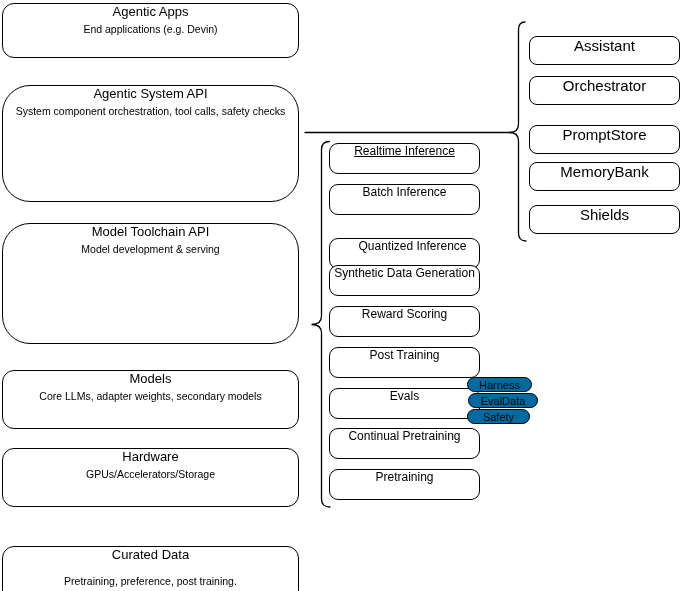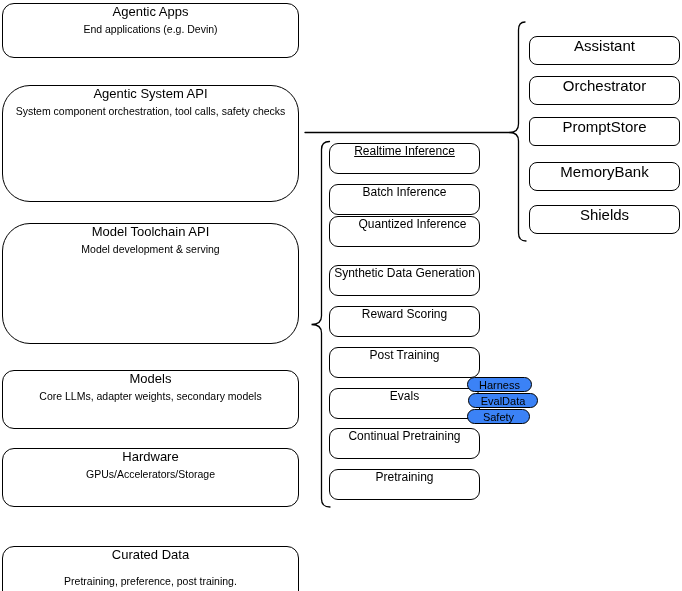--- a/index.html
+++ b/index.html
@@ -56,21 +56,21 @@
     height: 29px;
     border-radius: 8px;
     font-size: 15px;
     white-space: nowrap;
   }
   .pill {
     position: absolute;
     box-sizing: border-box;
     border: 1.5px solid #000000;
     border-radius: 8px;
-    background: #3b82f6;
+    background: #0369a1;
     font-size: 11px;
     line-height: 12px;
     display: flex;
     align-items: center;
     justify-content: center;
     white-space: nowrap;
     z-index: 5;
   }
   .connector-layer {
     position: absolute;
@@ -128,21 +128,21 @@
     <path d="M525 22 Q518.5 22 518.5 30 L518.5 124 Q518.5 132.5 509.5 132.5 Q518.5 132.5 518.5 141 L518.5 233 Q518.5 241 526 241"></path>
     <path d="M329.5 141.5 Q321.5 141.5 321.5 149.5 L321.5 316 Q321.5 324.5 311.5 324.5 Q321.5 324.5 321.5 333 L321.5 499 Q321.5 507 330 507"></path>
   </svg>
 
   <div class="box mid-box" style="top:143px;text-decoration:underline;">
     <span>Realtime Inference</span>
   </div>
   <div class="box mid-box" style="top:184px;">
     <span>Batch Inference</span>
   </div>
-  <div class="box mid-box" style="top:216px;padding-left:16px;">
+  <div class="box mid-box" style="top:238px;padding-left:16px;">
     <span>Quantized Inference</span>
   </div>
   <div class="box mid-box" style="top:265px;">
     <span>Synthetic Data Generation</span>
   </div>
   <div class="box mid-box" style="top:347px;">
     <span>Post Training</span>
   </div>
   <div class="box mid-box" style="top:306px;">
     <span>Reward Scoring</span>
@@ -166,21 +166,21 @@
   <div class="pill" style="left:467px; top:409px; width:63px; height:15px;">
     <span>Safety</span>
   </div>
 
   <div class="box right-box" style="top:36px;">
     <span>Assistant</span>
   </div>
   <div class="box right-box" style="top:76px;">
     <span>Orchestrator</span>
   </div>
-  <div class="box right-box" style="top:117px;border-radius:6px;">
+  <div class="box right-box" style="top:125px;">
     <span>PromptStore</span>
   </div>
   <div class="box right-box" style="top:162px;">
     <span>MemoryBank</span>
   </div>
   <div class="box right-box" style="top:205px;">
     <span>Shields</span>
   </div>
 
 </div>

